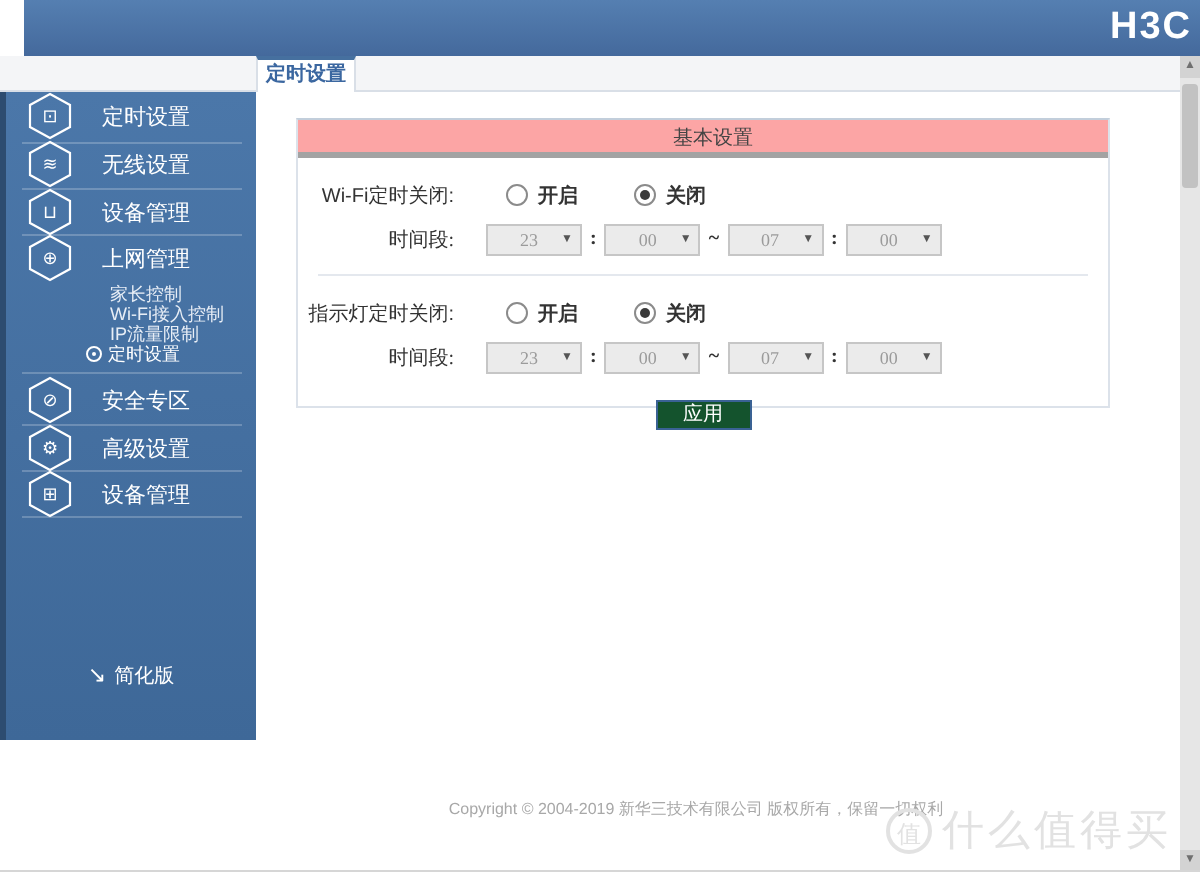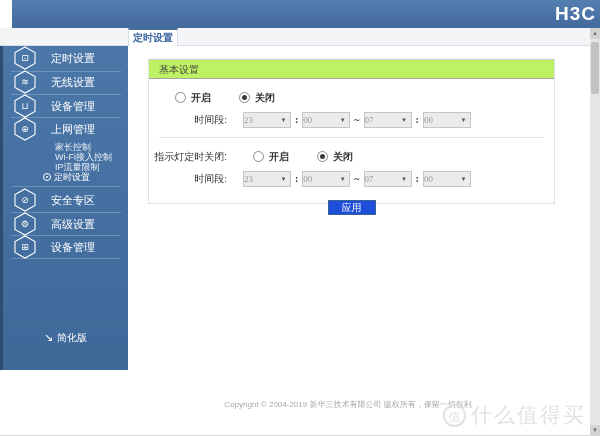--- a/index.html
+++ b/index.html
@@ -35,36 +35,36 @@
   .sub-item { position:absolute; left:52px; height:12px; color:#e8eef6; font-size:9px; line-height:12px; cursor:pointer; white-space:nowrap; }
   .sub-item.active { left:40px; color:#fff; }
   .dot-icon { display:inline-block; width:8px; height:8px; border:1px solid #fff; border-radius:50%; position:relative; margin-right:3px; vertical-align:-1px; }
   .dot-icon::after { content:""; position:absolute; left:2px; top:2px; width:2px; height:2px; background:#fff; border-radius:50%; }
   .simplified { position:absolute; left:0; top:285px; width:125px; text-align:center; color:#fff; font-size:10px; cursor:pointer; }
   .simplified .sicon { font-size:11px; margin-right:4px; }
 
   
   .panel { position:absolute; left:148px; top:59px; width:407px; height:145px; background:#fff;
            border:1px solid #dce2ea; border-top:1px solid #c2cedb; }
-  .panel-header { height:19px; background:#bef264; border-bottom:1px solid #a3a3a3; font-size:10px; color:#444; line-height:19px; padding-left:10px; }
+  .panel-header { height:19px; background:#fca5a5; border-bottom:3px solid #a3a3a3; font-size:10px; color:#444; line-height:19px; padding-left:10px;text-align:center; }
   .form-row { display:flex; align-items:center; height:21px; }
   .r1 { margin-top:8px; } .r2 { margin-top:1px;font-family:Liberation Serif, serif; }
   .flabel { width:78px; text-align:right; font-size:10px; color:#333; flex:0 0 78px; }
   .radio-group { display:flex; align-items:flex-end; margin-left:26px;font-weight:bold; }
   .radio-opt { display:flex; align-items:center; margin-right:28px; cursor:pointer; }
   .radio { width:11px; height:11px; border:1px solid #8b8b8b; border-radius:50%; background:#fff; position:relative; }
   .radio.checked::after { content:""; position:absolute; left:2px; top:2px; width:5px; height:5px; border-radius:50%; background:#3a3a3a; }
   .radio-opt .rlabel { font-size:10px; color:#333; margin-left:5px; }
   .divider { margin:7px 10px 0 10px; height:1px; background:#e4e8ee; }
   .time-group { display:flex; align-items:center; margin-left:16px; }
   .sel { width:48px; height:16px; background:#ebebeb; border:1px solid #c6c6c6; display:flex; align-items:center; cursor:default; }
-  .sel .sel-v { flex:1; font-size:9px; color:#9b9b9b; padding-left:0; }
+  .sel .sel-v { flex:1; font-size:9px; color:#9b9b9b; padding-left:16px; }
   .sel .sel-btn { width:13px; font-size:6px; color:#555; text-align:center; }
   .tsym { font-size:10px; color:#333; margin:0 4px; font-weight:bold; }
-  .apply-btn { display:block; margin:11px auto 0 auto; width:48px; height:15px; background:#1d4ed8; border:1px solid #3a6294;
+  .apply-btn { display:block; margin:11px auto 0 auto; width:48px; height:15px; background:#14532d; border:1px solid #3a6294;
                color:#fff; font-size:10px; line-height:13px; text-align:center; cursor:pointer; font-family:inherit; }
 
   
   .copyright { position:absolute; left:128px; top:399px; width:440px; text-align:center; font-size:8px; color:#a8a8a8; }
   .watermark { position:absolute; right:14px; bottom:6px; display:flex; align-items:center; color:#e2e2e2; }
   .wm-circle { width:23px; height:23px; border:2px solid #e2e2e2; border-radius:50%; font-size:12px; text-align:center; line-height:23px; margin-right:5px; }
   .wm-text { font-size:21px; letter-spacing:2px; }
 </style>
 </head>
 <body>
@@ -163,20 +163,21 @@
 
   <div class="simplified">
     <span class="sicon">↘</span><span>简化版</span>
   </div>
 </div>
 
 <div class="panel">
   <div class="panel-header">基本设置</div>
 
   <div class="form-row r1">
+    <span class="flabel">Wi-Fi定时关闭:</span>
     <span class="radio-group">
       <span class="radio-opt">
         <span class="radio"></span>
         <span class="rlabel">开启</span>
       </span>
       <span class="radio-opt">
         <span class="radio checked"></span>
         <span class="rlabel">关闭</span>
       </span>
     </span>

